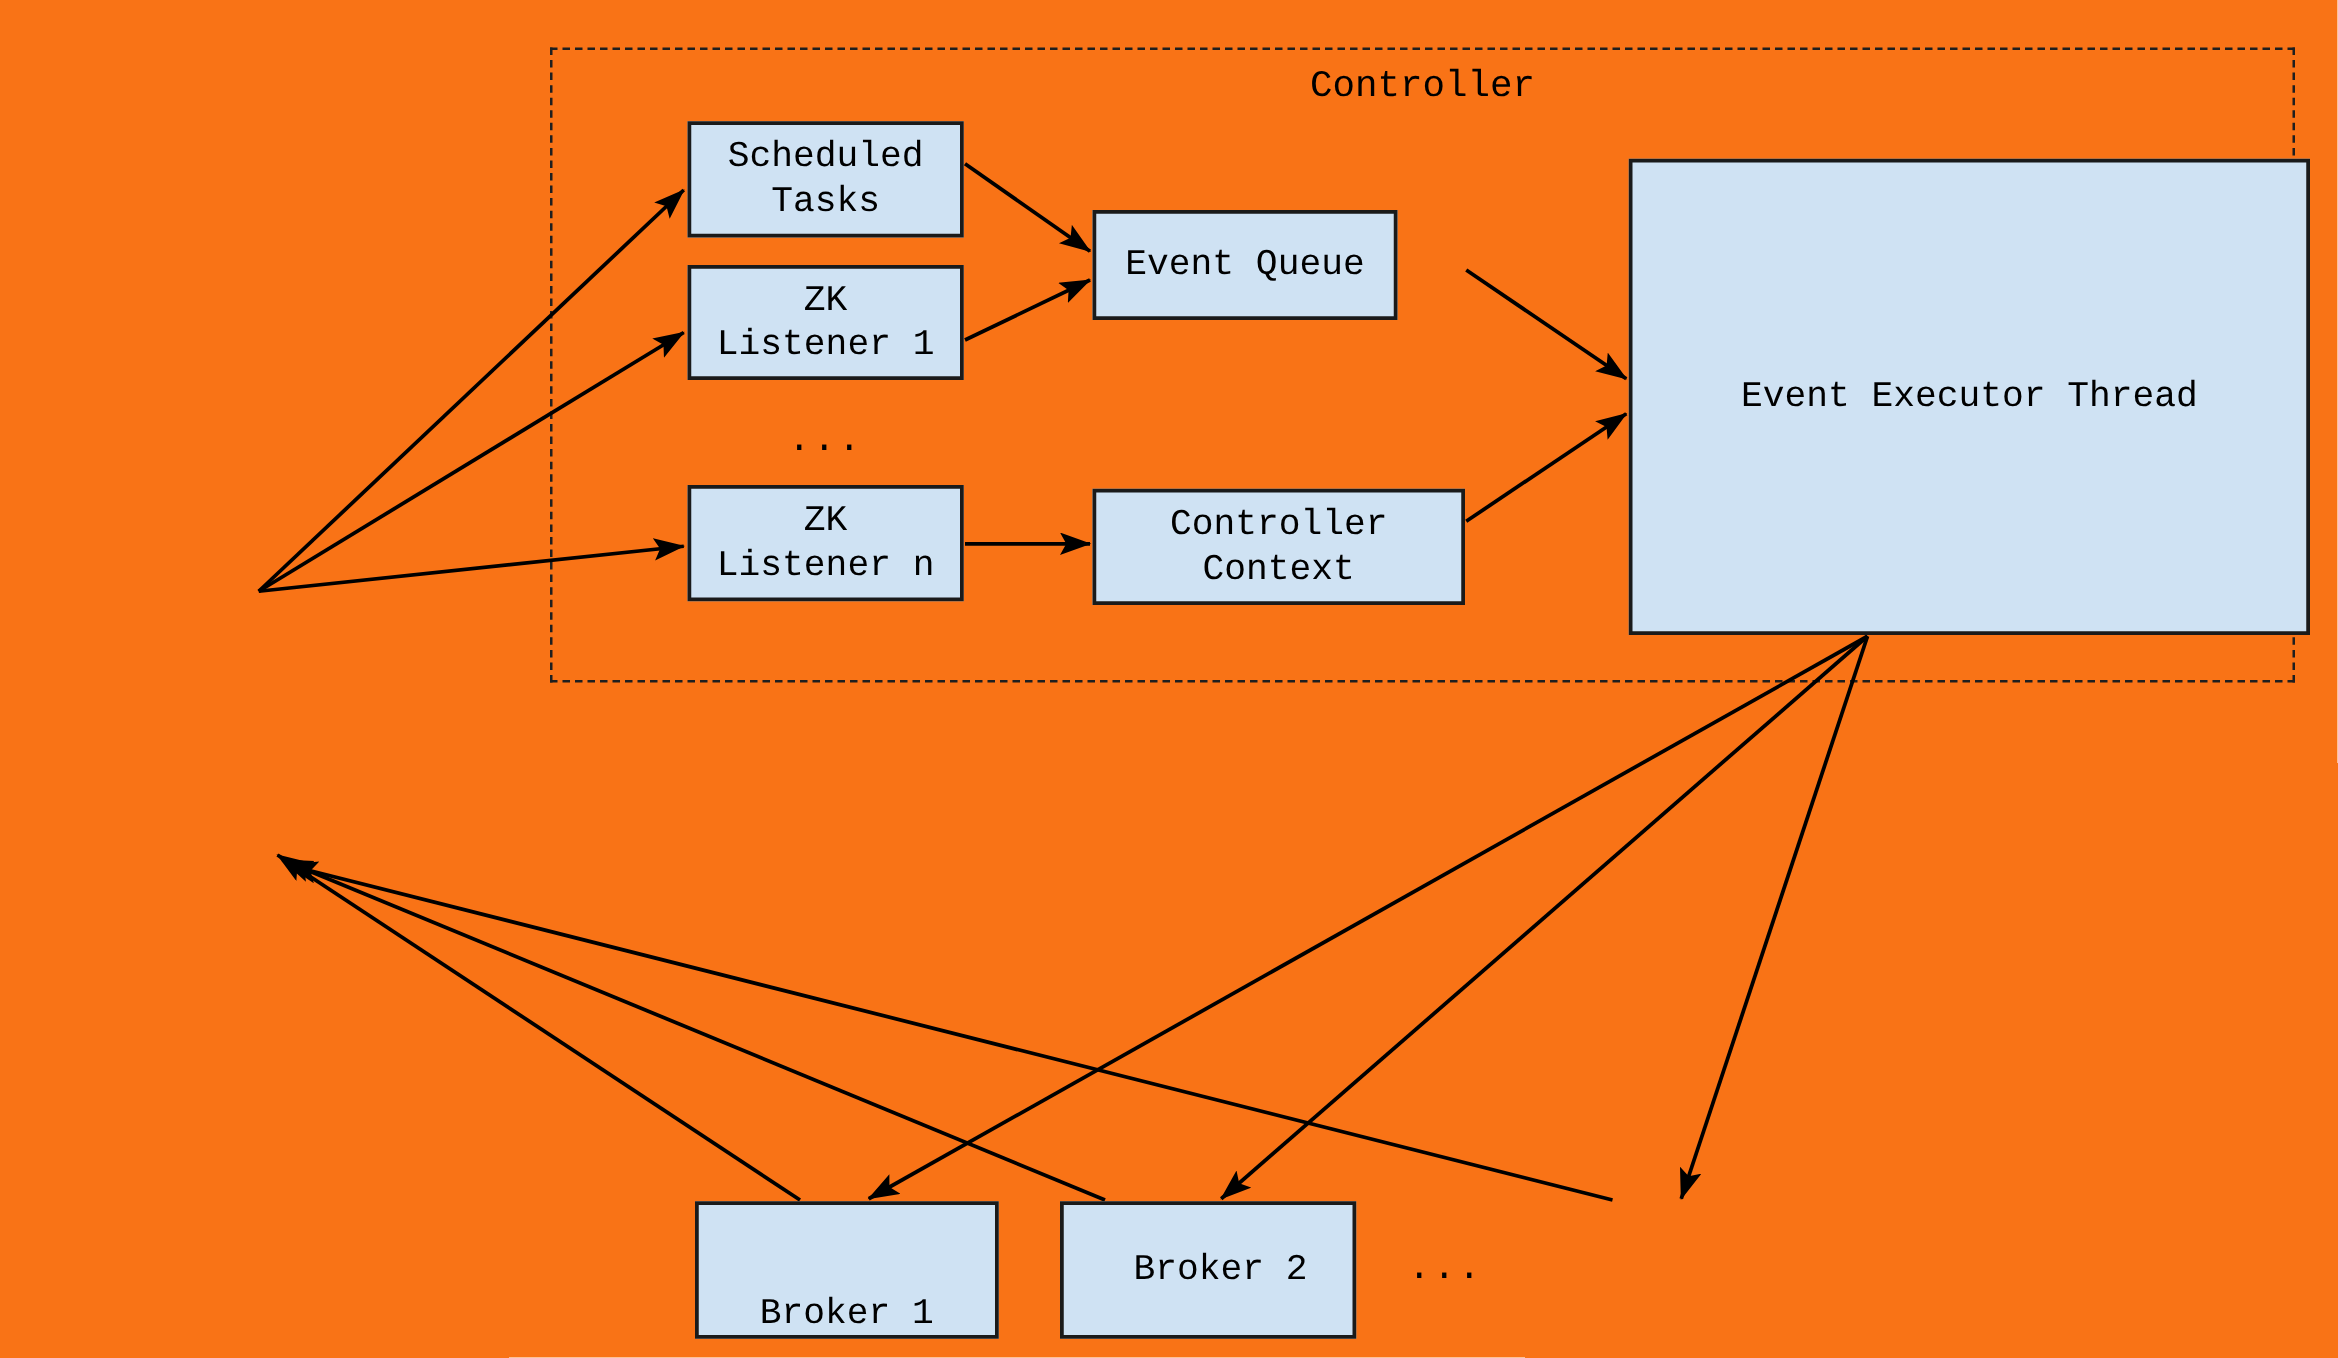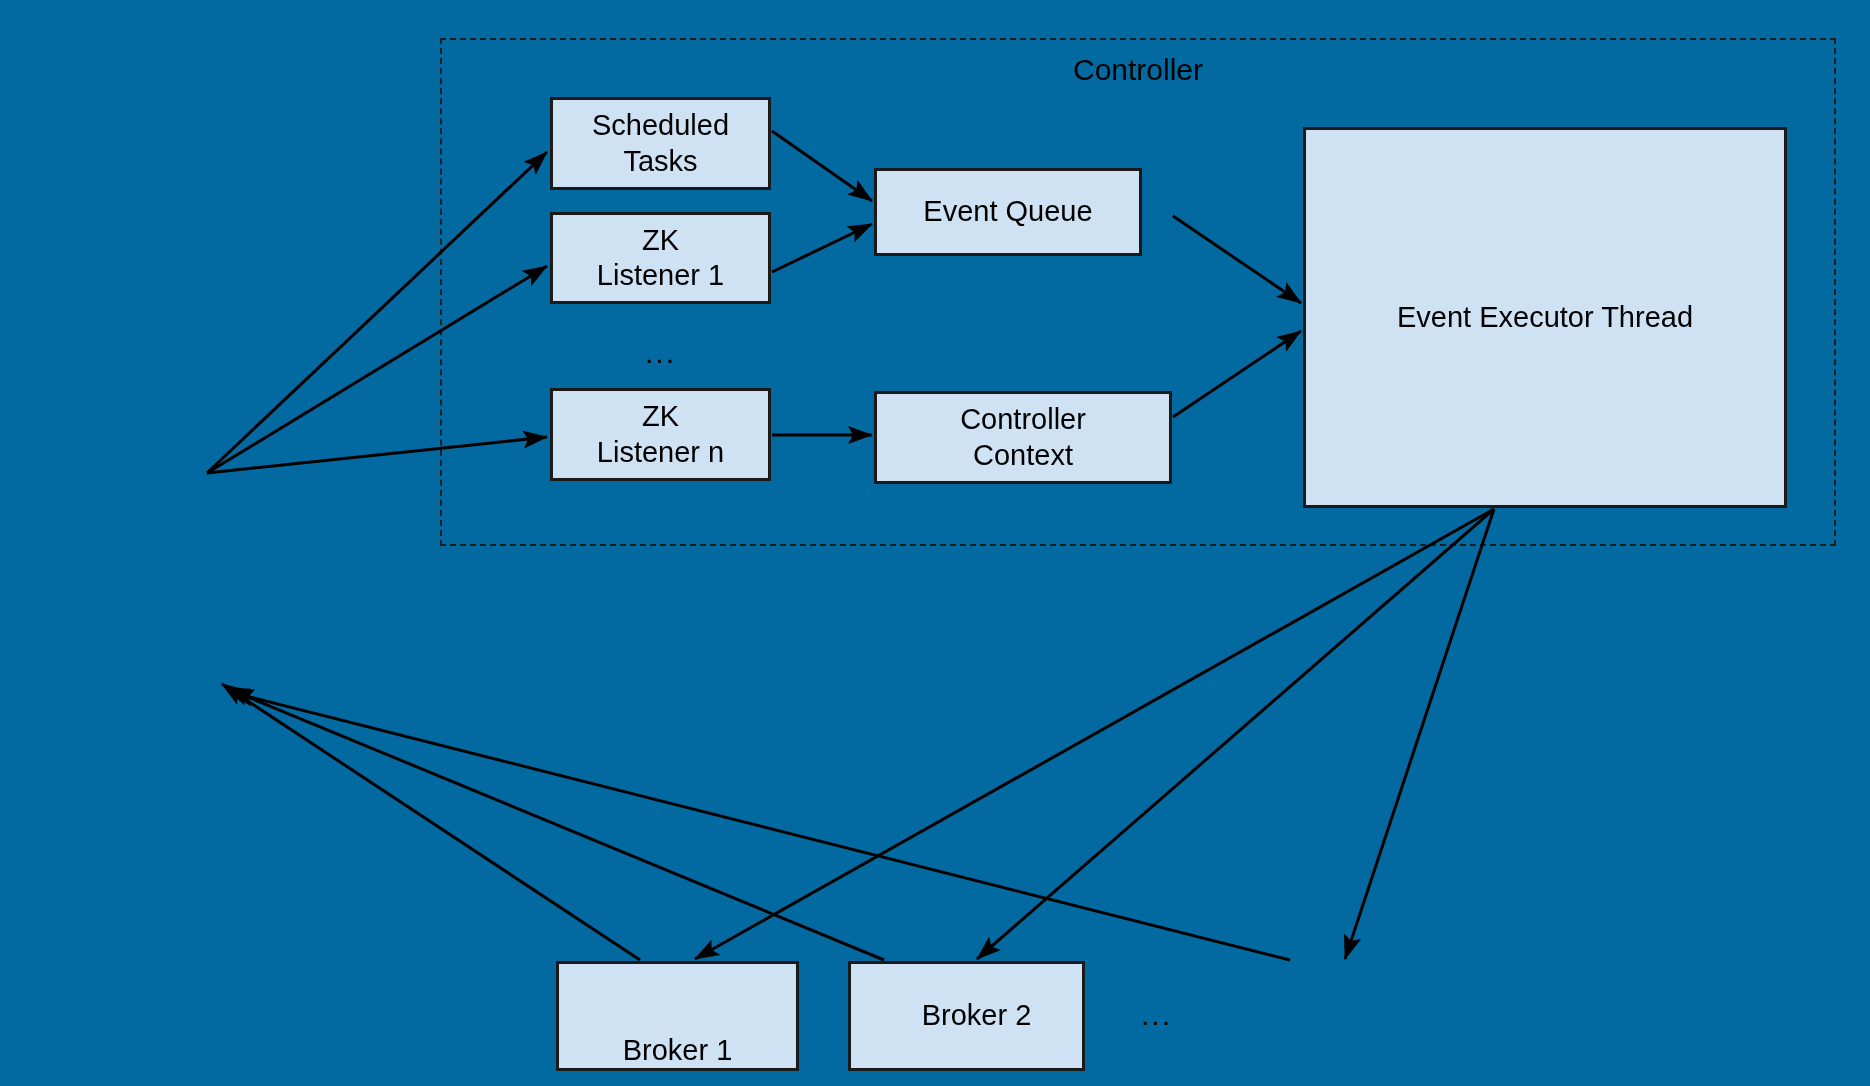--- a/index.html
+++ b/index.html
@@ -4,22 +4,22 @@
 <style>
   html, body {
     margin: 0;
     padding: 0;
     background: #ffffff;
   }
   .canvas {
     position: relative;
     width: 1870px;
     height: 1086px;
-    background: #0369a1;
-    font-family: Liberation Sans, sans-serif;
+    background: #f97316;
+    font-family: Liberation Mono, monospace;
     color: #000000;
     overflow: hidden;
   }
   .edges-layer {
     position: absolute;
     left: 0;
     top: 0;
     width: 1870px;
     height: 1086px;
     z-index: 1;
@@ -54,23 +54,23 @@
     position: absolute;
     text-align: center;
     font-size: 30px;
     letter-spacing: 2px;
     z-index: 2;
   }
   
   .n-scheduled-tasks   { left: 550px;  top: 97px;  width: 221px; height: 93px;  }
   .n-zk-listener-1     { left: 550px;  top: 212px; width: 221px; height: 92px;  }
   .n-zk-listener-n     { left: 550px;  top: 388px; width: 221px; height: 93px;  }
-  .n-event-queue       { left: 874px;  top: 168px; width: 268px; height: 88px;  }
+  .n-event-queue       { left: 874px;  top: 168px; width: 244px; height: 88px;  }
   .n-controller-context{ left: 874px;  top: 391px; width: 298px; height: 93px;  }
-  .n-event-executor    { left: 1303px; top: 127px; width: 484px; height: 381px; }
+  .n-event-executor    { left: 1303px; top: 127px; width: 545px; height: 381px; }
   .n-zookeeper         { left: 57px;   top: 473px; width: 292px; height: 208px; }
   .n-broker-1          { left: 556px;  top: 961px; width: 243px; height: 110px; align-items: flex-end; }
   .n-broker-2          { left: 848px;  top: 961px; width: 237px; height: 110px; padding-left: 20px; }
   .n-broker-n          { left: 1228px; top: 961px; width: 243px; height: 110px; }
   .g-controller        { left: 440px;  top: 38px;  width: 1396px; height: 508px; }
   .t-controller        { left: 440px;  top: 53px;  width: 1396px; }
   .e-listeners         { left: 550px;  top: 336px; width: 221px; }
   .e-brokers           { left: 1085px; top: 998px; width: 143px; }
 </style>
 </head>

